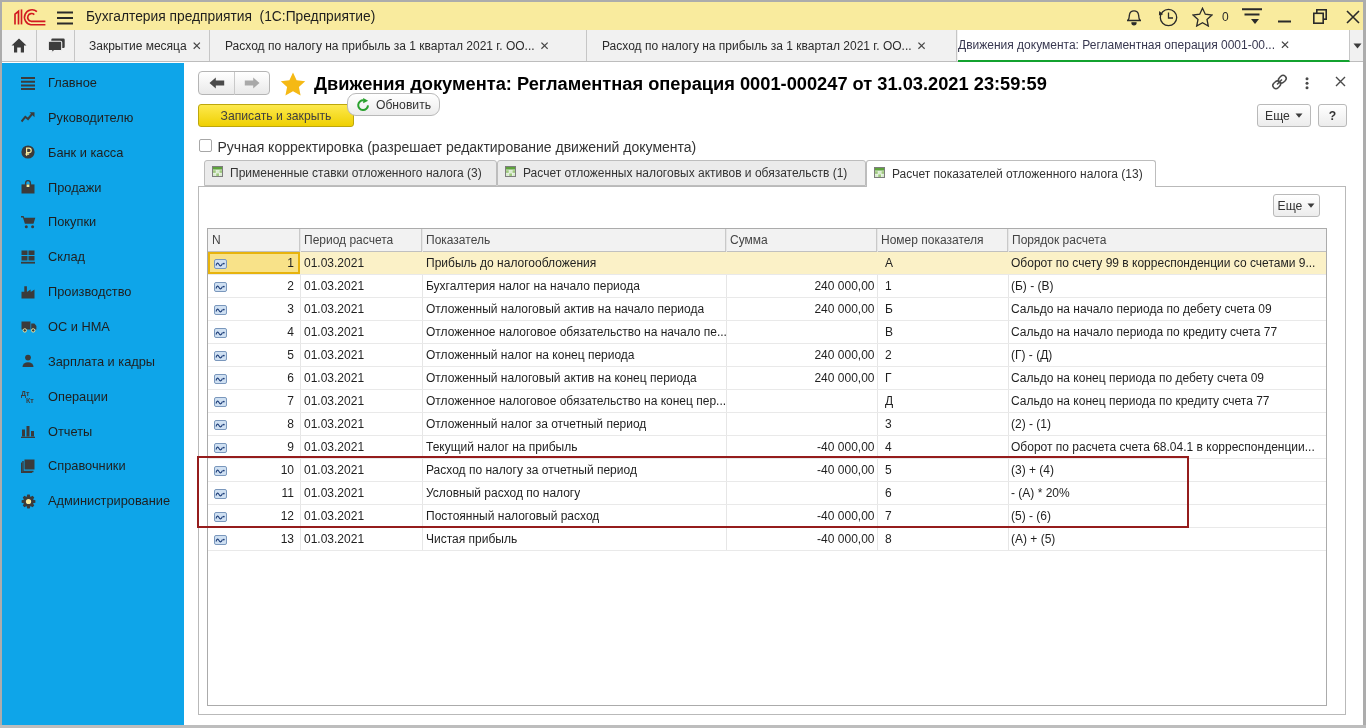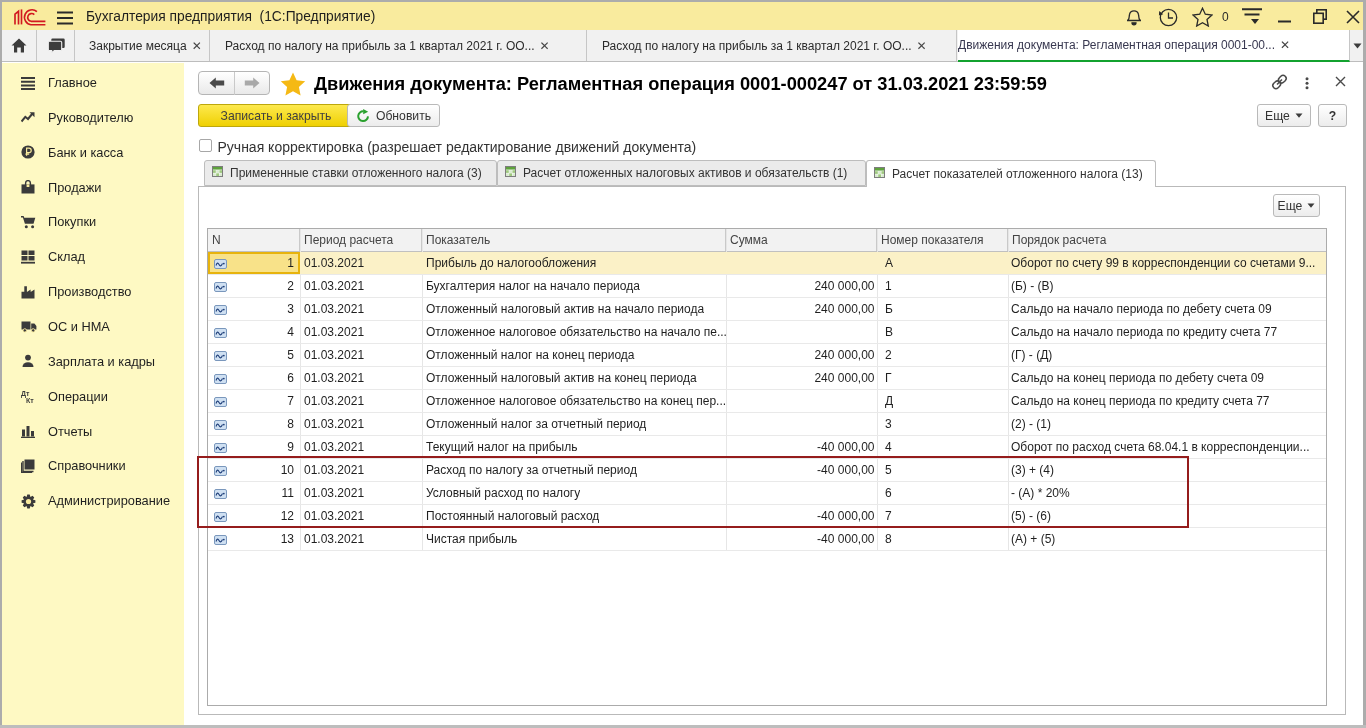--- a/index.html
+++ b/index.html
@@ -18,38 +18,38 @@
 #apptitle { left:84px; top:7px; font-size:13.8px; color:#1e1e1e; }
 
 
 #tabbar { left:2px; top:30px; width:1361px; height:32px; background:#f1f1f1; border-bottom:1px solid #bdbdbd; }
 .wtab { position:absolute; top:0; height:31px; border-right:1px solid #c6c6c6; display:flex; align-items:center; font-size:12px; color:#2b2b2b; white-space:nowrap; }
 .wtab .txt { white-space:nowrap; overflow:hidden; }
 .wtab .x { color:#444; font-size:12px; margin-left:5px; }
 #wtab4 { background:#fff; border-bottom:2px solid #13a22f; height:32px; color:#383850; }
 
 
-#sidebar { left:2px; top:63px; width:182px; height:662px; background:#fef9c3; }
+#sidebar { left:2px; top:63px; width:182px; height:662px; background:#0ea5e9; }
 .sitem { position:absolute; left:0; width:183px; height:35px; display:flex; align-items:center; }
 .sitem .ic { position:absolute; left:19px; width:14px; height:14px; }
 .sitem .tx { position:absolute; left:46px; font-size:12.8px; color:#1f1f1f; white-space:nowrap; }
 
 
 #main { left:184px; top:63px; width:1179px; height:662px; background:#fff; } #main>* { transform:translateX(1px); }
 
 
 #navgrp { left:12.5px; top:8px; width:72px; height:24px; border:1px solid #b5b5b5; border-radius:4px; background:linear-gradient(#ffffff,#e9e9e9); }
 #navdiv { left:48.5px; top:8.5px; width:1px; height:23px; background:#c9c9c9; }
 
 #doctitle { left:129px; top:10px; font-size:18.25px; font-weight:bold; color:#000; white-space:nowrap; }
 
 
 .btn { position:absolute; height:23px; border:1px solid #b9b9b9; border-radius:3px; background:linear-gradient(#ffffff,#ececec); font-size:12.2px; color:#333; display:flex; align-items:center; justify-content:center; }
 #btn-save { left:13px; top:41px; width:156px; border:1px solid #bda70c; background:linear-gradient(#fde94e, #efd002); font-weight:normal; color:#3f3f3f; }
-#btn-refresh { left:162px; top:41px; width:93px; }
+#btn-refresh { left:162px; top:30px; width:93px;border-radius:9px; }
 #btn-more1 { left:1072px; top:41px; width:54px; }
 #btn-help { left:1133px; top:41px; width:29px; font-weight:bold; }
 #btn-more2 { left:1088px; top:131px; width:47px; }
 
 
 #chk { left:14px; top:76px; width:13px; height:13px; border:1px solid #a7a7a7; border-radius:2px; background:#fff; }
 #chklbl { left:32.5px; top:76px; font-size:14px; color:#333; }
 
 
 .itab { position:absolute; top:97px; height:26px; background:#ebebeb; border:1px solid #bdbdbd; border-radius:3px 3px 0 0; display:flex; align-items:center; font-size:12px; color:#333; white-space:nowrap; overflow:hidden; }
@@ -462,21 +462,21 @@
       <svg class="ri" width="13" height="10" viewBox="0 0 13 10">
           <rect x="0.5" y="0.5" width="12" height="9" rx="1.5" fill="#cfe0f2" stroke="#7a97bc"></rect>
           <path d="M2 6.5 C3 3.5 4 3.5 5 5.5 S7 7.5 8.5 4.5" fill="none" stroke="#1f3f7a" stroke-width="1.1"></path>
           <circle cx="9.8" cy="4.6" r="0.9" fill="#1f3f7a"></circle>
         </svg>
       <div class="cell cn">9</div>
       <div class="cell cp">01.03.2021</div>
       <div class="cell cd">Текущий налог на прибыль</div>
       <div class="cell cs">-40 000,00</div>
       <div class="cell cm">4</div>
-      <div class="cell co">Оборот по расход счета 68.04.1 в корреспонденции...</div>
+      <div class="cell co">Оборот по расчета счета 68.04.1 в корреспонденции...</div>
     </div>
     <div class="row" style="top:230px;">
       <svg class="ri" width="13" height="10" viewBox="0 0 13 10">
           <rect x="0.5" y="0.5" width="12" height="9" rx="1.5" fill="#cfe0f2" stroke="#7a97bc"></rect>
           <path d="M2 6.5 C3 3.5 4 3.5 5 5.5 S7 7.5 8.5 4.5" fill="none" stroke="#1f3f7a" stroke-width="1.1"></path>
           <circle cx="9.8" cy="4.6" r="0.9" fill="#1f3f7a"></circle>
         </svg>
       <div class="cell cn">10</div>
       <div class="cell cp">01.03.2021</div>
       <div class="cell cd">Расход по налогу за отчетный период</div>

